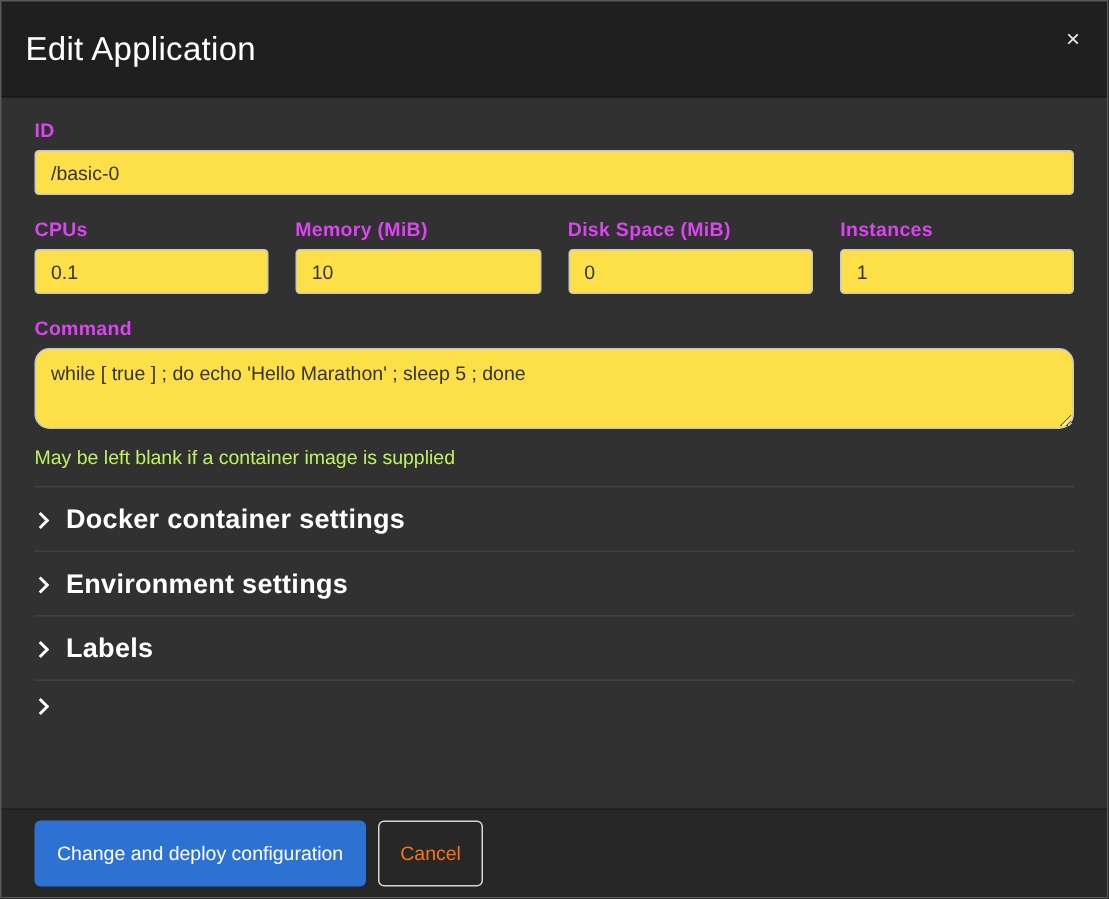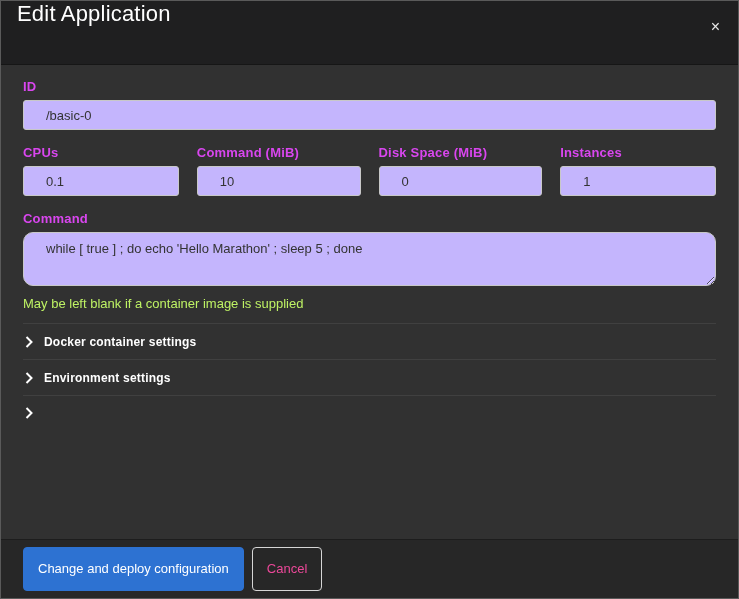--- a/index.html
+++ b/index.html
@@ -17,45 +17,45 @@
     position:relative;width:739px;height:599px;
     background:var(--modal_bg);
     border:1px solid #5a5a5a;
     display:flex;flex-direction:column;overflow:hidden;
   }
 
   
   .modal-header{
     height:64px;flex:0 0 64px;
     background:var(--header_bg);
-    display:flex;
+    display:flex;align-items:center;
     padding:0 16px;
     border-bottom:1px solid #161616;
   }
   .modal-title{color:#ffffff;font-size:22px;font-weight:400;letter-spacing:.2px;}
   .close-btn{
     position:absolute;top:14px;right:12px;
     background:none;border:none;color:#e8e8e8;
     font-size:16px;line-height:1;cursor:pointer;
     padding:4px 6px;font-family:inherit;
   }
 
   
   .modal-body{flex:1 1 auto;padding:14px 22px 0 22px;}
 
   .form-group{margin-bottom:15px;}
   .form-label{
     display:block;color:#d946ef;font-size:13px;font-weight:bold;
     margin-bottom:6px;letter-spacing:.2px;
   }
   .text-input,.text-area{
-    width:100%;background:#c4b5fd;color:#333333;
+    width:100%;background:#fde047;color:#333333;
     border:1px solid #c8c8c8;border-radius:3px;
     font-family:"Liberation Sans",sans-serif;font-size:13px;
-    padding:6px 22px;outline:none;
+    padding:6px 10px;outline:none;
   }
   .text-input{height:30px;}
   .text-area{height:54px;resize:vertical;line-height:1.5;border-radius:10px;}
 
   .field-row{
     display:grid;grid-template-columns:1fr 1.05fr 1.05fr 1fr;
     column-gap:18px;margin-bottom:15px;
   }
 
   .help-text{color:#bef264;font-size:13px;margin-top:6px;margin-bottom:12px;}
@@ -63,39 +63,39 @@
   
   .sections{border-top:1px solid var(--divider);}
   .section-row{
     display:flex;align-items:center;gap:11px;
     padding:11px 0 10px 0;
     border-bottom:1px solid var(--divider);
     cursor:pointer;
   }
   .section-row:last-child{border-bottom:none;}
   .chev{flex:0 0 auto;display:inline-block;margin-left:2px;}
-  .section-label{color:#ffffff;font-size:12px;font-weight:bold;letter-spacing:.2px;}
+  .section-label{color:#ffffff;font-size:18px;font-weight:bold;letter-spacing:.2px;}
 
   
   .modal-footer{
     flex:0 0 59px;height:59px;
     background:var(--footer_bg);
     border-top:1px solid #1d1d1d;
     display:flex;align-items:center;gap:8px;
     padding:0 22px;
   }
   .btn{
     font-family:"Liberation Sans",sans-serif;font-size:13px;
     border-radius:4px;padding:14px 14px;cursor:pointer;line-height:1.1;
   }
   .btn-primary{
     background:var(--accent);border:1px solid var(--accent);color:#ffffff;
   }
   .btn-cancel{
-    background:transparent;border:1px solid #d6d6d6;color:#ec4899;
+    background:transparent;border:1px solid #d6d6d6;color:#f97316;
   }
 </style>
 </head>
 <body>
 
 <div class="modal">
 
   <div class="modal-header">
     <div class="modal-title">Edit Application</div>
     <button class="close-btn">×</button>
@@ -107,21 +107,21 @@
       <label class="form-label">ID</label>
       <input class="text-input" type="text" value="/basic-0" style="">
     </div>
 
     <div class="field-row">
       <div>
         <label class="form-label">CPUs</label>
         <input class="text-input" type="text" value="0.1" style="">
       </div>
       <div>
-        <label class="form-label">Command (MiB)</label>
+        <label class="form-label">Memory (MiB)</label>
         <input class="text-input" type="text" value="10" style="">
       </div>
       <div>
         <label class="form-label">Disk Space (MiB)</label>
         <input class="text-input" type="text" value="0" style="">
       </div>
       <div>
         <label class="form-label">Instances</label>
         <input class="text-input" type="text" value="1" style="">
       </div>
@@ -142,20 +142,26 @@
         <span class="section-label">Docker container settings</span>
       </div>
 
       <div class="section-row">
         <svg class="chev" viewBox="0 0 8 12" width="8" height="12">
             <path d="M1.5 1 L6.5 6 L1.5 11" fill="none" stroke="#ffffff" stroke-width="2"></path>
           </svg>
         <span class="section-label">Environment settings</span>
       </div>
 
+      <div class="section-row">
+        <svg class="chev" viewBox="0 0 8 12" width="8" height="12">
+            <path d="M1.5 1 L6.5 6 L1.5 11" fill="none" stroke="#ffffff" stroke-width="2"></path>
+          </svg>
+        <span class="section-label">Labels</span>
+      </div>
 
 
       <div class="section-row">
         <svg class="chev" viewBox="0 0 8 12" width="8" height="12">
             <path d="M1.5 1 L6.5 6 L1.5 11" fill="none" stroke="#ffffff" stroke-width="2"></path>
           </svg>
       </div>
 
     </div>
   </div>

